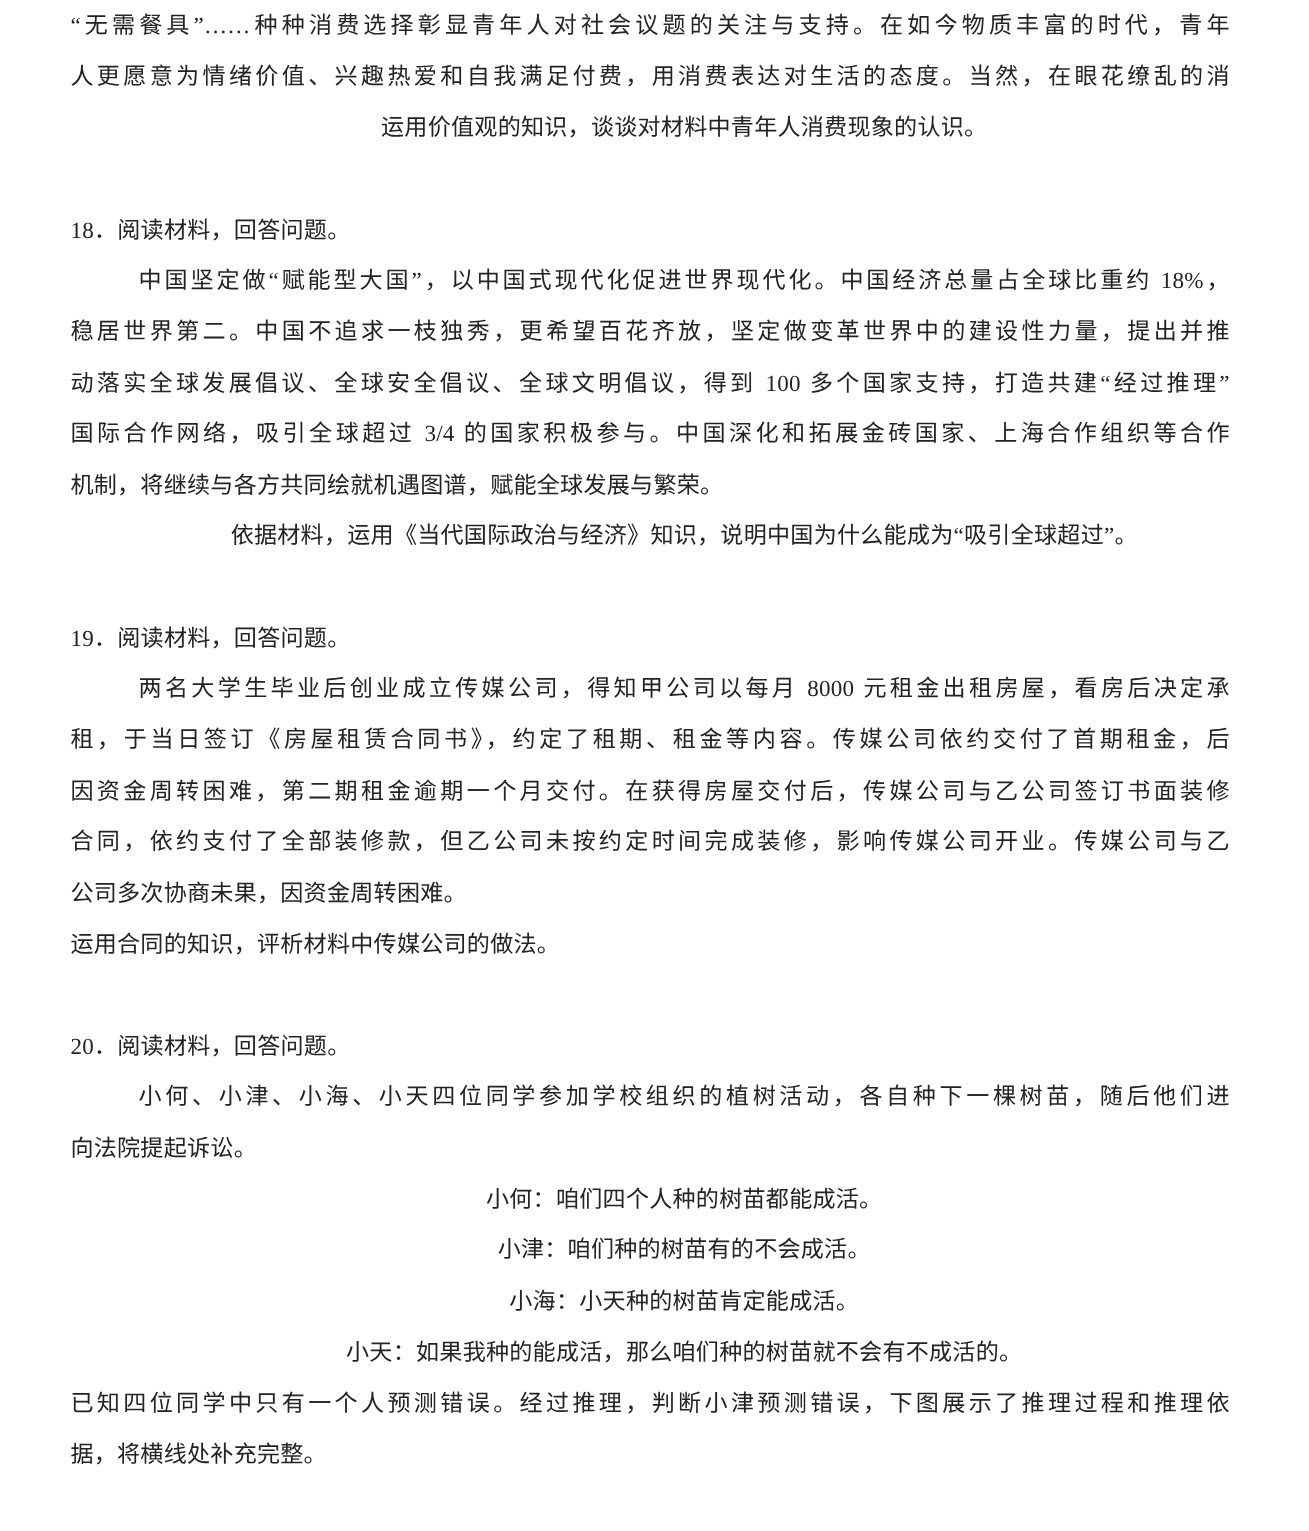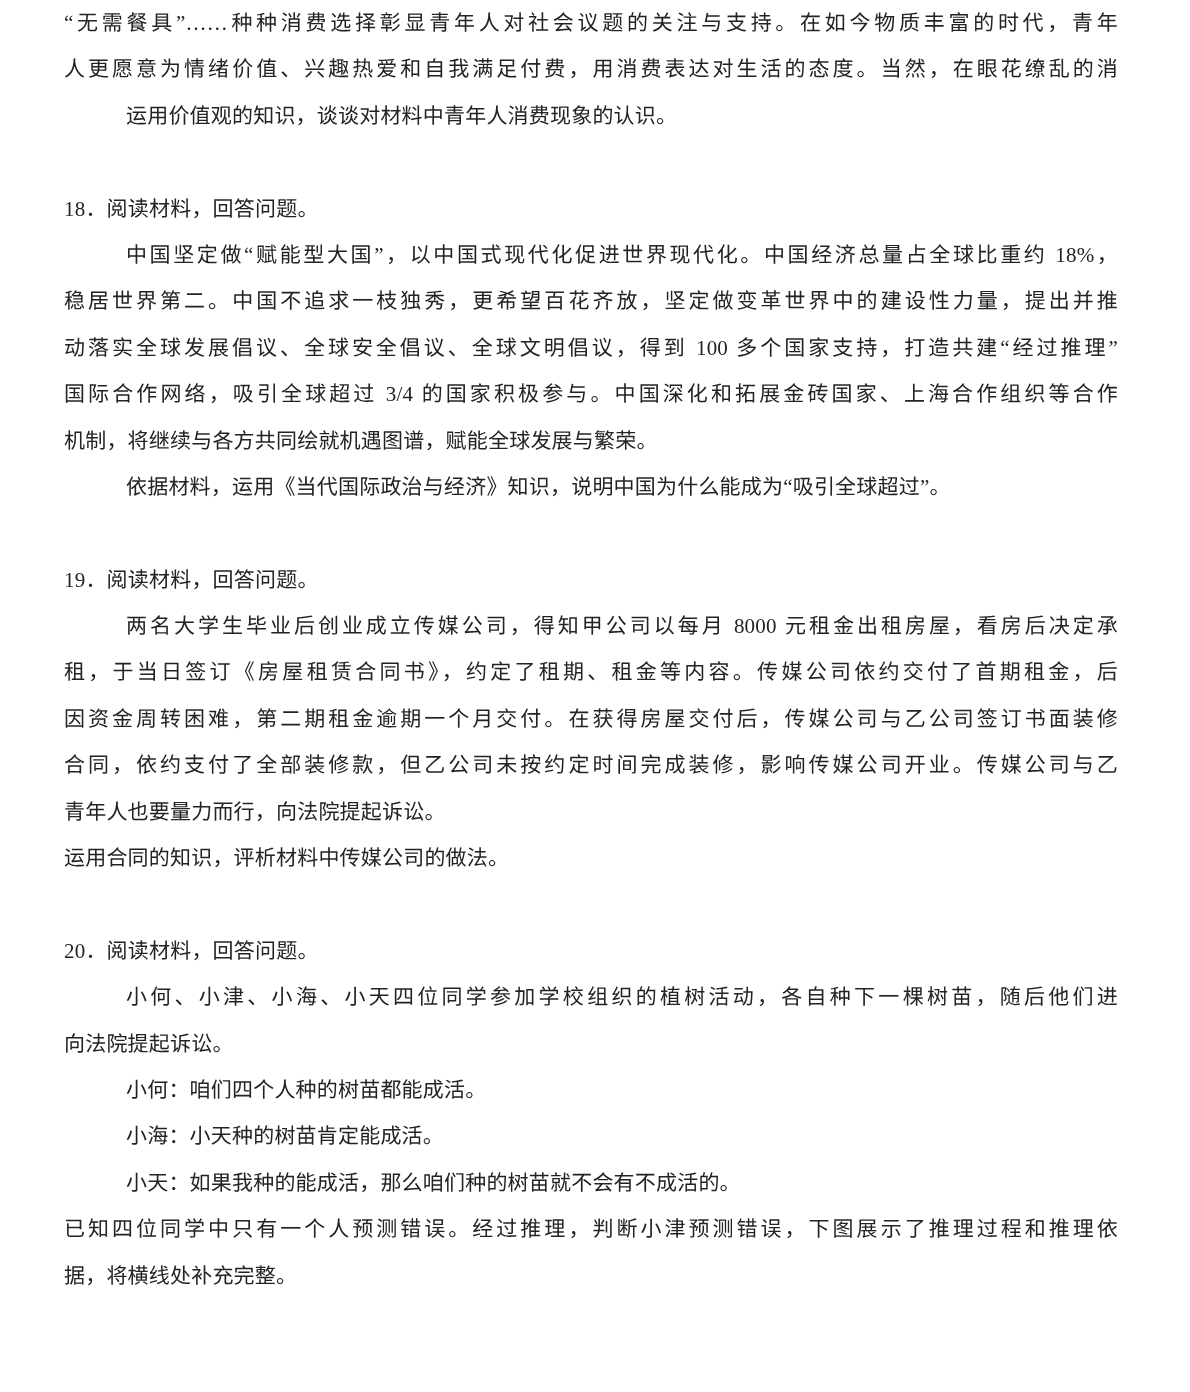--- a/index.html
+++ b/index.html
@@ -29,20 +29,21 @@
   .line {
     height: 46.4px;
     line-height: 46.4px;
     font-size: 21px;
     white-space: nowrap;
     letter-spacing: 0.2px;
   }
   
   .ind {
     padding-left: 62px;
+    text-align: center;
   }
   
   .fill {
     text-align: justify;
     text-align-last: justify;
     text-justify: inter-ideograph;
   }
   .blank {  }
 </style>
 </head>
@@ -65,28 +66,29 @@
     <div class="line">机制，将继续与各方共同绘就机遇图谱，赋能全球发展与繁荣。</div>
     <div class="line ind">依据材料，运用《当代国际政治与经济》知识，说明中国为什么能成为“吸引全球超过”。</div>
 
     <div class="line blank"></div>
 
     <div class="line">19．阅读材料，回答问题。</div>
     <div class="line ind fill">两名大学生毕业后创业成立传媒公司，得知甲公司以每月 8000 元租金出租房屋，看房后决定承</div>
     <div class="line fill">租，于当日签订《房屋租赁合同书》，约定了租期、租金等内容。传媒公司依约交付了首期租金，后</div>
     <div class="line fill">因资金周转困难，第二期租金逾期一个月交付。在获得房屋交付后，传媒公司与乙公司签订书面装修</div>
     <div class="line fill">合同，依约支付了全部装修款，但乙公司未按约定时间完成装修，影响传媒公司开业。传媒公司与乙</div>
-    <div class="line">青年人也要量力而行，向法院提起诉讼。</div>
+    <div class="line">公司多次协商未果，因资金周转困难。</div>
     <div class="line">运用合同的知识，评析材料中传媒公司的做法。</div>
 
     <div class="line blank"></div>
 
     <div class="line">20．阅读材料，回答问题。</div>
     <div class="line ind fill">小何、小津、小海、小天四位同学参加学校组织的植树活动，各自种下一棵树苗，随后他们进</div>
     <div class="line">向法院提起诉讼。</div>
     <div class="line ind">小何：咱们四个人种的树苗都能成活。</div>
+    <div class="line ind">小津：咱们种的树苗有的不会成活。</div>
     <div class="line ind">小海：小天种的树苗肯定能成活。</div>
     <div class="line ind">小天：如果我种的能成活，那么咱们种的树苗就不会有不成活的。</div>
     <div class="line fill">已知四位同学中只有一个人预测错误。经过推理，判断小津预测错误，下图展示了推理过程和推理依</div>
     <div class="line">据，将横线处补充完整。</div>
 
   </div>
 </div>
 
 </body></html>

